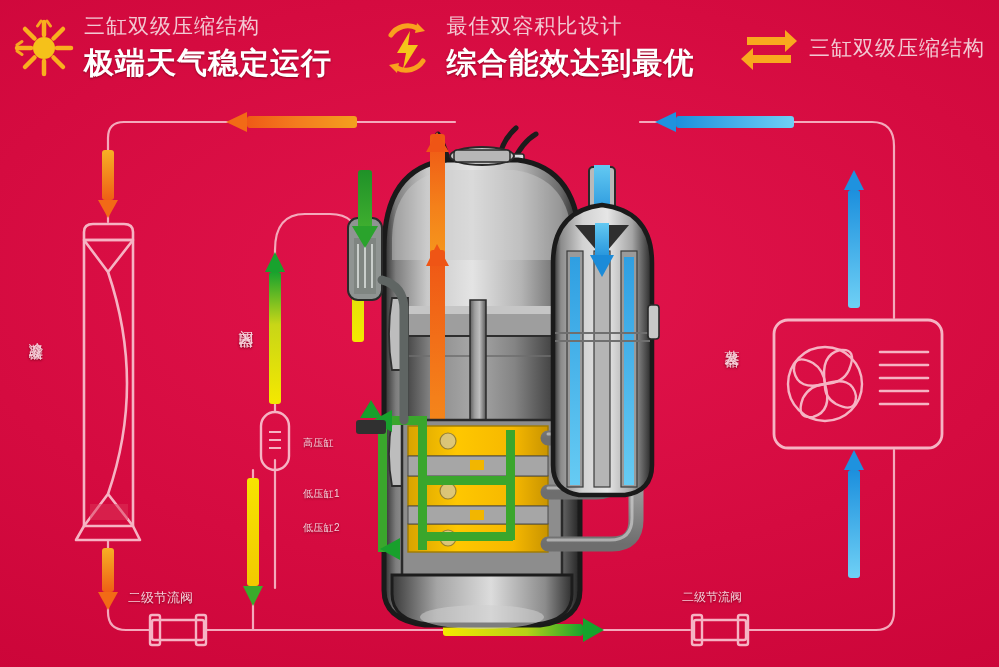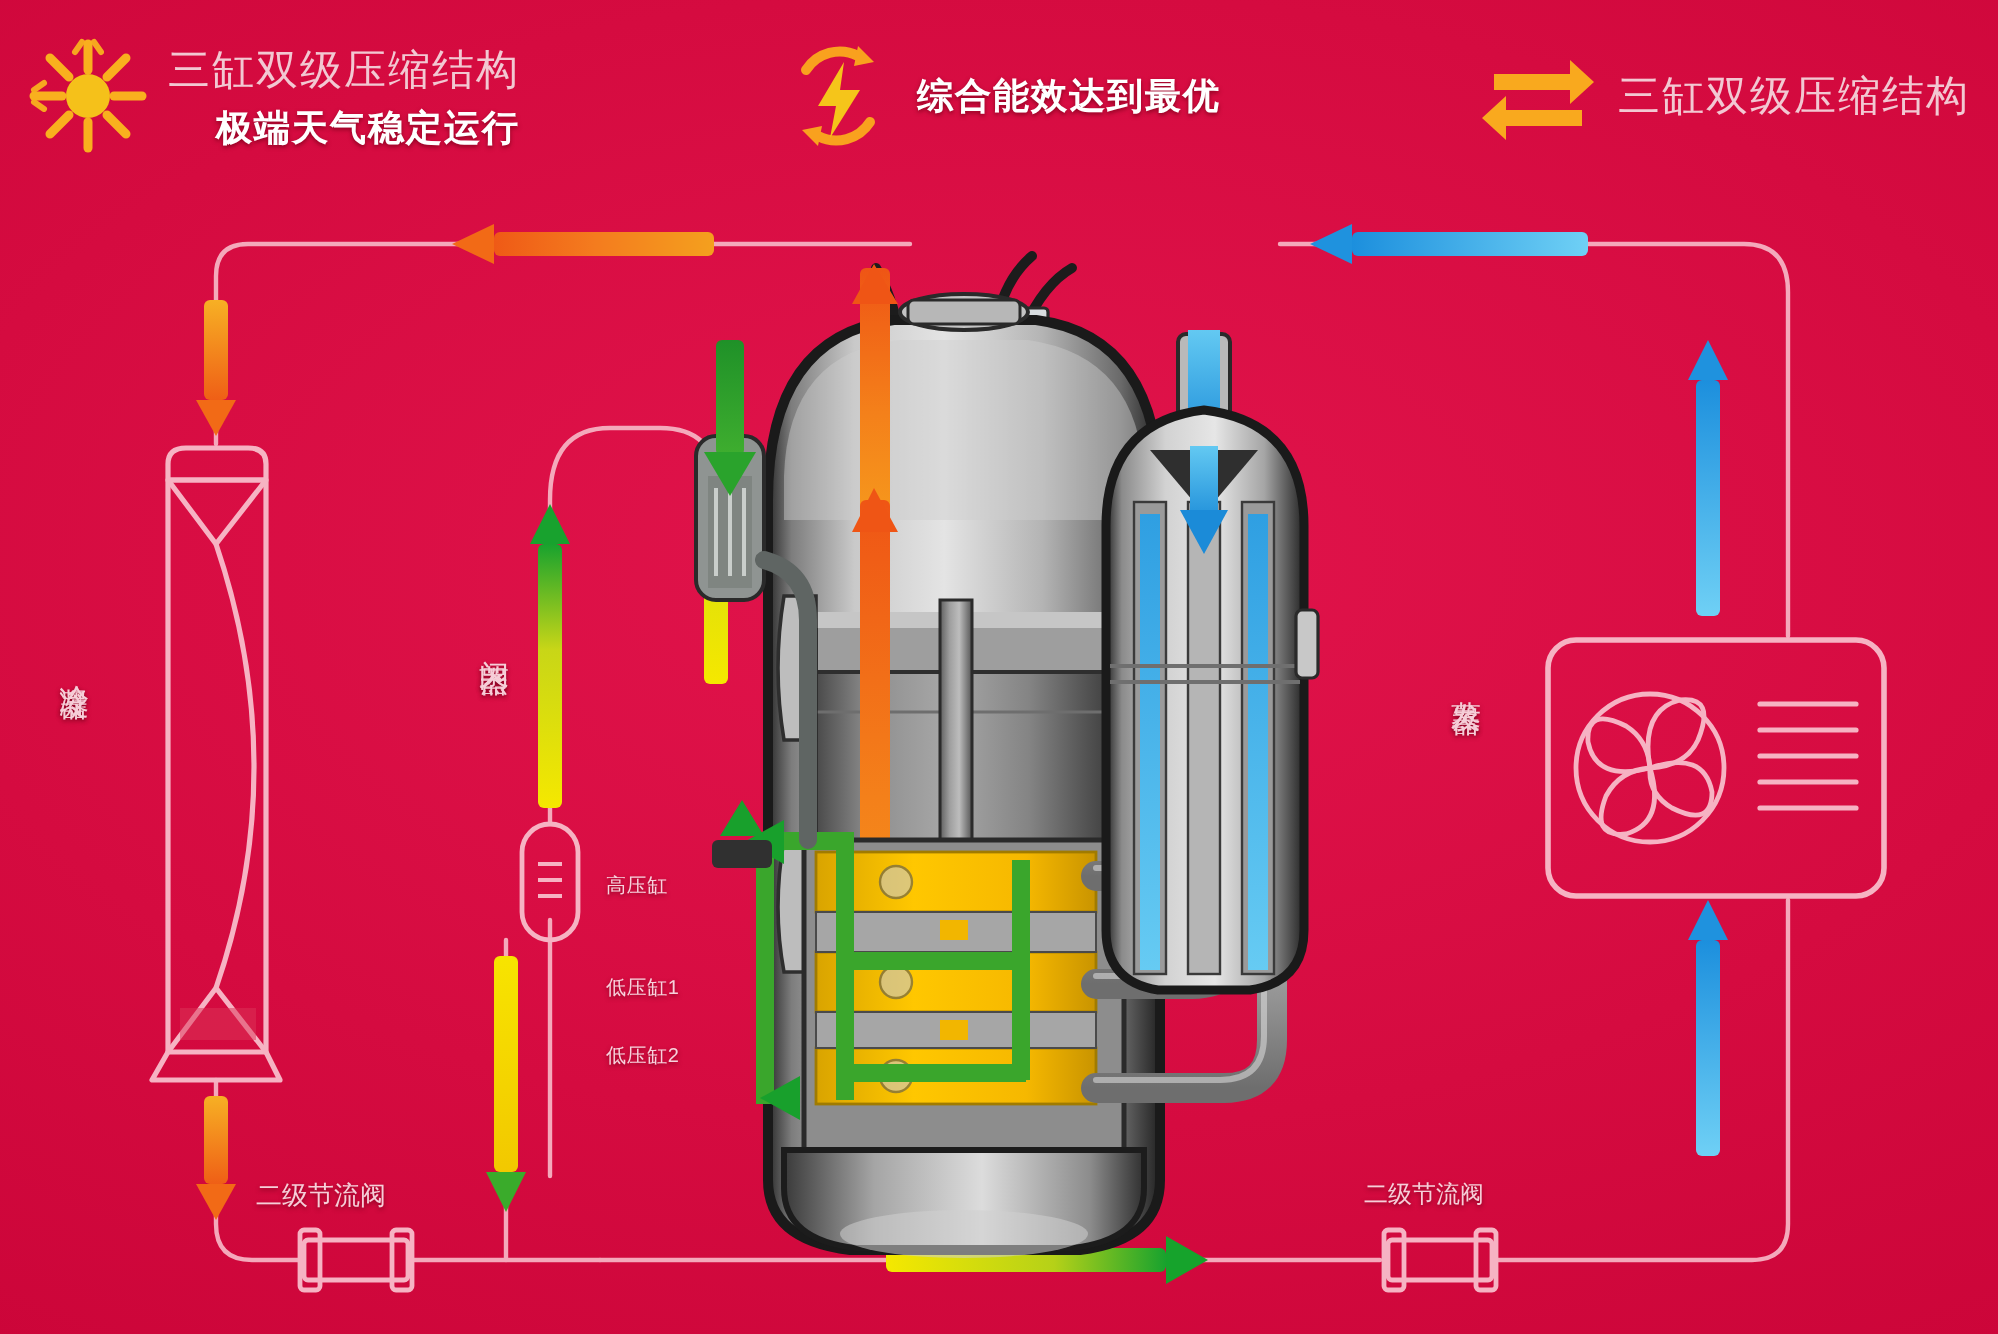--- a/index.html
+++ b/index.html
@@ -7,38 +7,37 @@
   body {
     font-family:"Liberation Sans","DejaVu Sans",sans-serif;
     background:#d5093f;
     position:relative;
   }
   #root {
     position:absolute; inset:0;
     background:
       radial-gradient(120% 95% at 50% 42%, #e2144c 0%, #d50b40 45%, #c40033 100%);
     overflow:hidden;
-    text-align:right;
   }
 
   
   .header {
     position:absolute; left:0; top:0; width:999px; height:96px;
     display:flex; align-items:center; justify-content:space-between;
     padding:0 14px 0 14px;
   }
   .feature { display:flex; align-items:center; gap:10px; }
   .feature-ico { width:60px; height:66px; flex:0 0 60px; position:relative; }
   .feature-txt { display:flex; flex-direction:column; gap:3px; }
   .feature-top {
     font-size:21px; color:#f2c8d2; letter-spacing:1px; white-space:nowrap;
     font-weight:500;
   }
   .feature-bot {
-    font-size:18px; color:#ffffff; letter-spacing:1px; white-space:nowrap;
+    font-size:30px; color:#ffffff; letter-spacing:1px; white-space:nowrap;
     font-weight:bold;
     text-shadow:0 1px 2px rgba(120,0,25,.8);
   }
 
   
   #wiring { position:absolute; left:0; top:0; width:999px; height:667px; }
 
   
   .lbl {
     position:absolute; color:#f6ced8; white-space:nowrap;
@@ -107,20 +106,21 @@
           <g fill="none" stroke="#f9a11e" stroke-width="5" stroke-linecap="round">
             <path d="M14 20 A20 20 0 0 1 40 13"></path>
             <path d="M46 46 A20 20 0 0 1 20 53"></path>
           </g>
           <polygon points="40,8 48,16 38,18" fill="#f9a11e"></polygon>
           <polygon points="20,58 12,50 22,48" fill="#f9a11e"></polygon>
           <polygon points="33,16 20,38 29,38 26,54 41,30 31,30" fill="#f5c51a"></polygon>
         </svg>
       </div>
       <div class="feature-txt">
+        <div class="feature-top">最佳双容积比设计</div>
         <div class="feature-bot">综合能效达到最优</div>
       </div>
     </div>
 
     <div class="feature">
       <div class="feature-ico">
         <svg viewBox="0 0 60 66" width="60" height="66">
           <g fill="#f9a91e">
             <polygon points="8,22 46,22 46,15 58,26 46,37 46,30 8,30"></polygon>
             <polygon points="52,40 14,40 14,33 2,44 14,55 14,48 52,48"></polygon>

